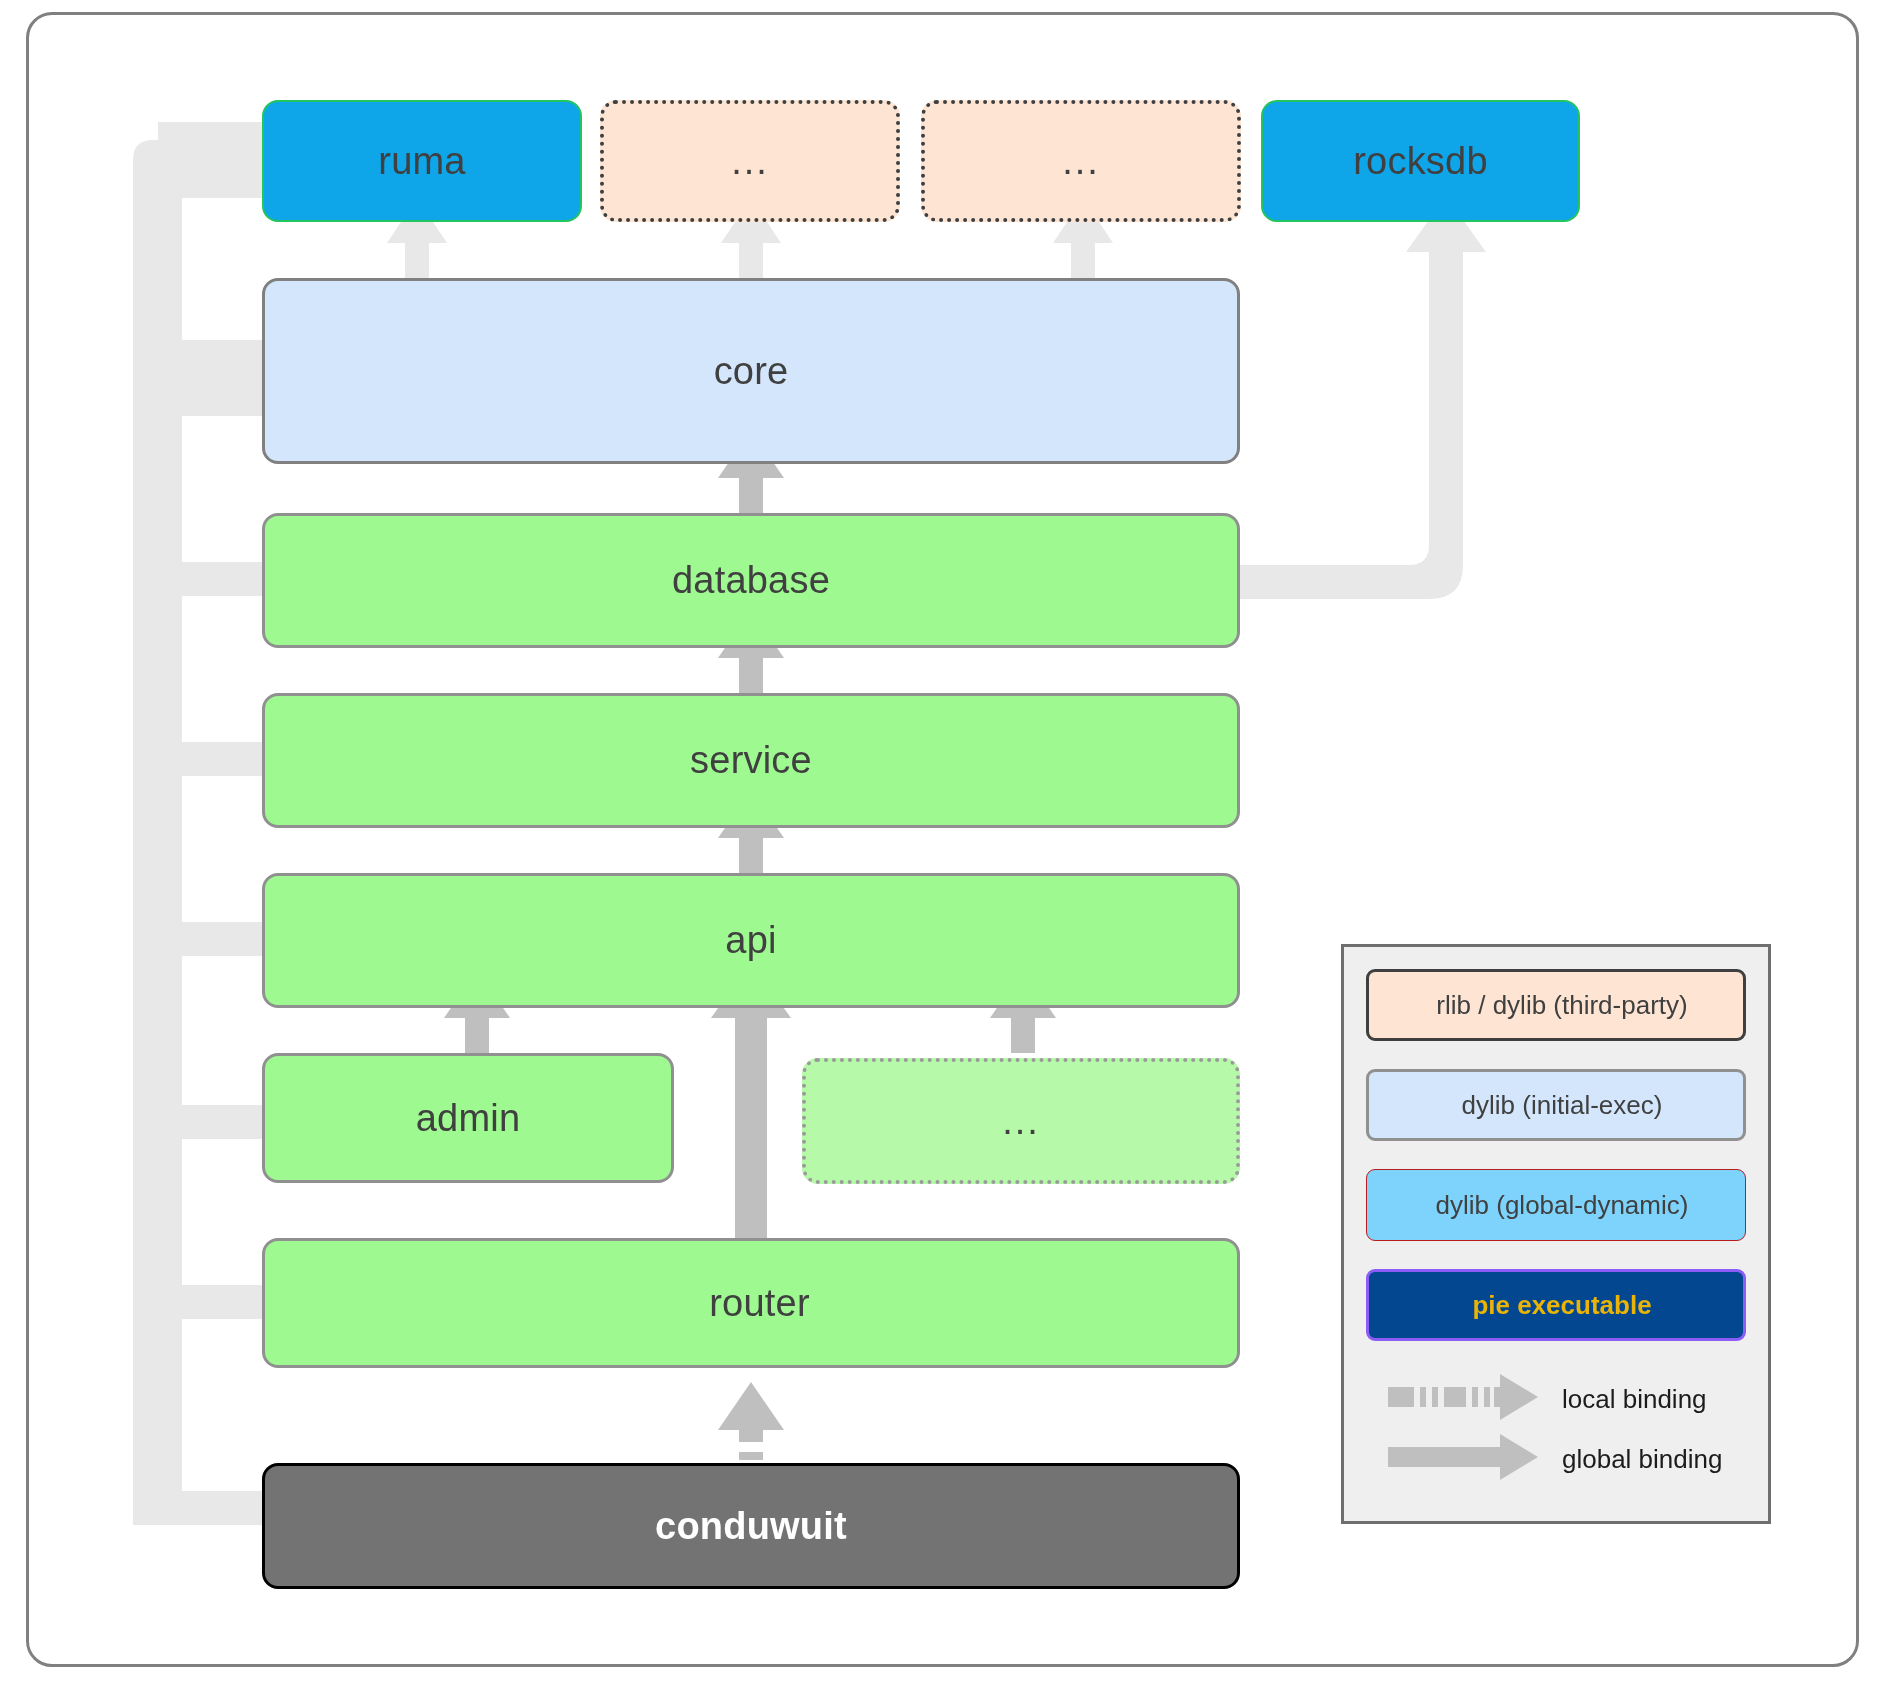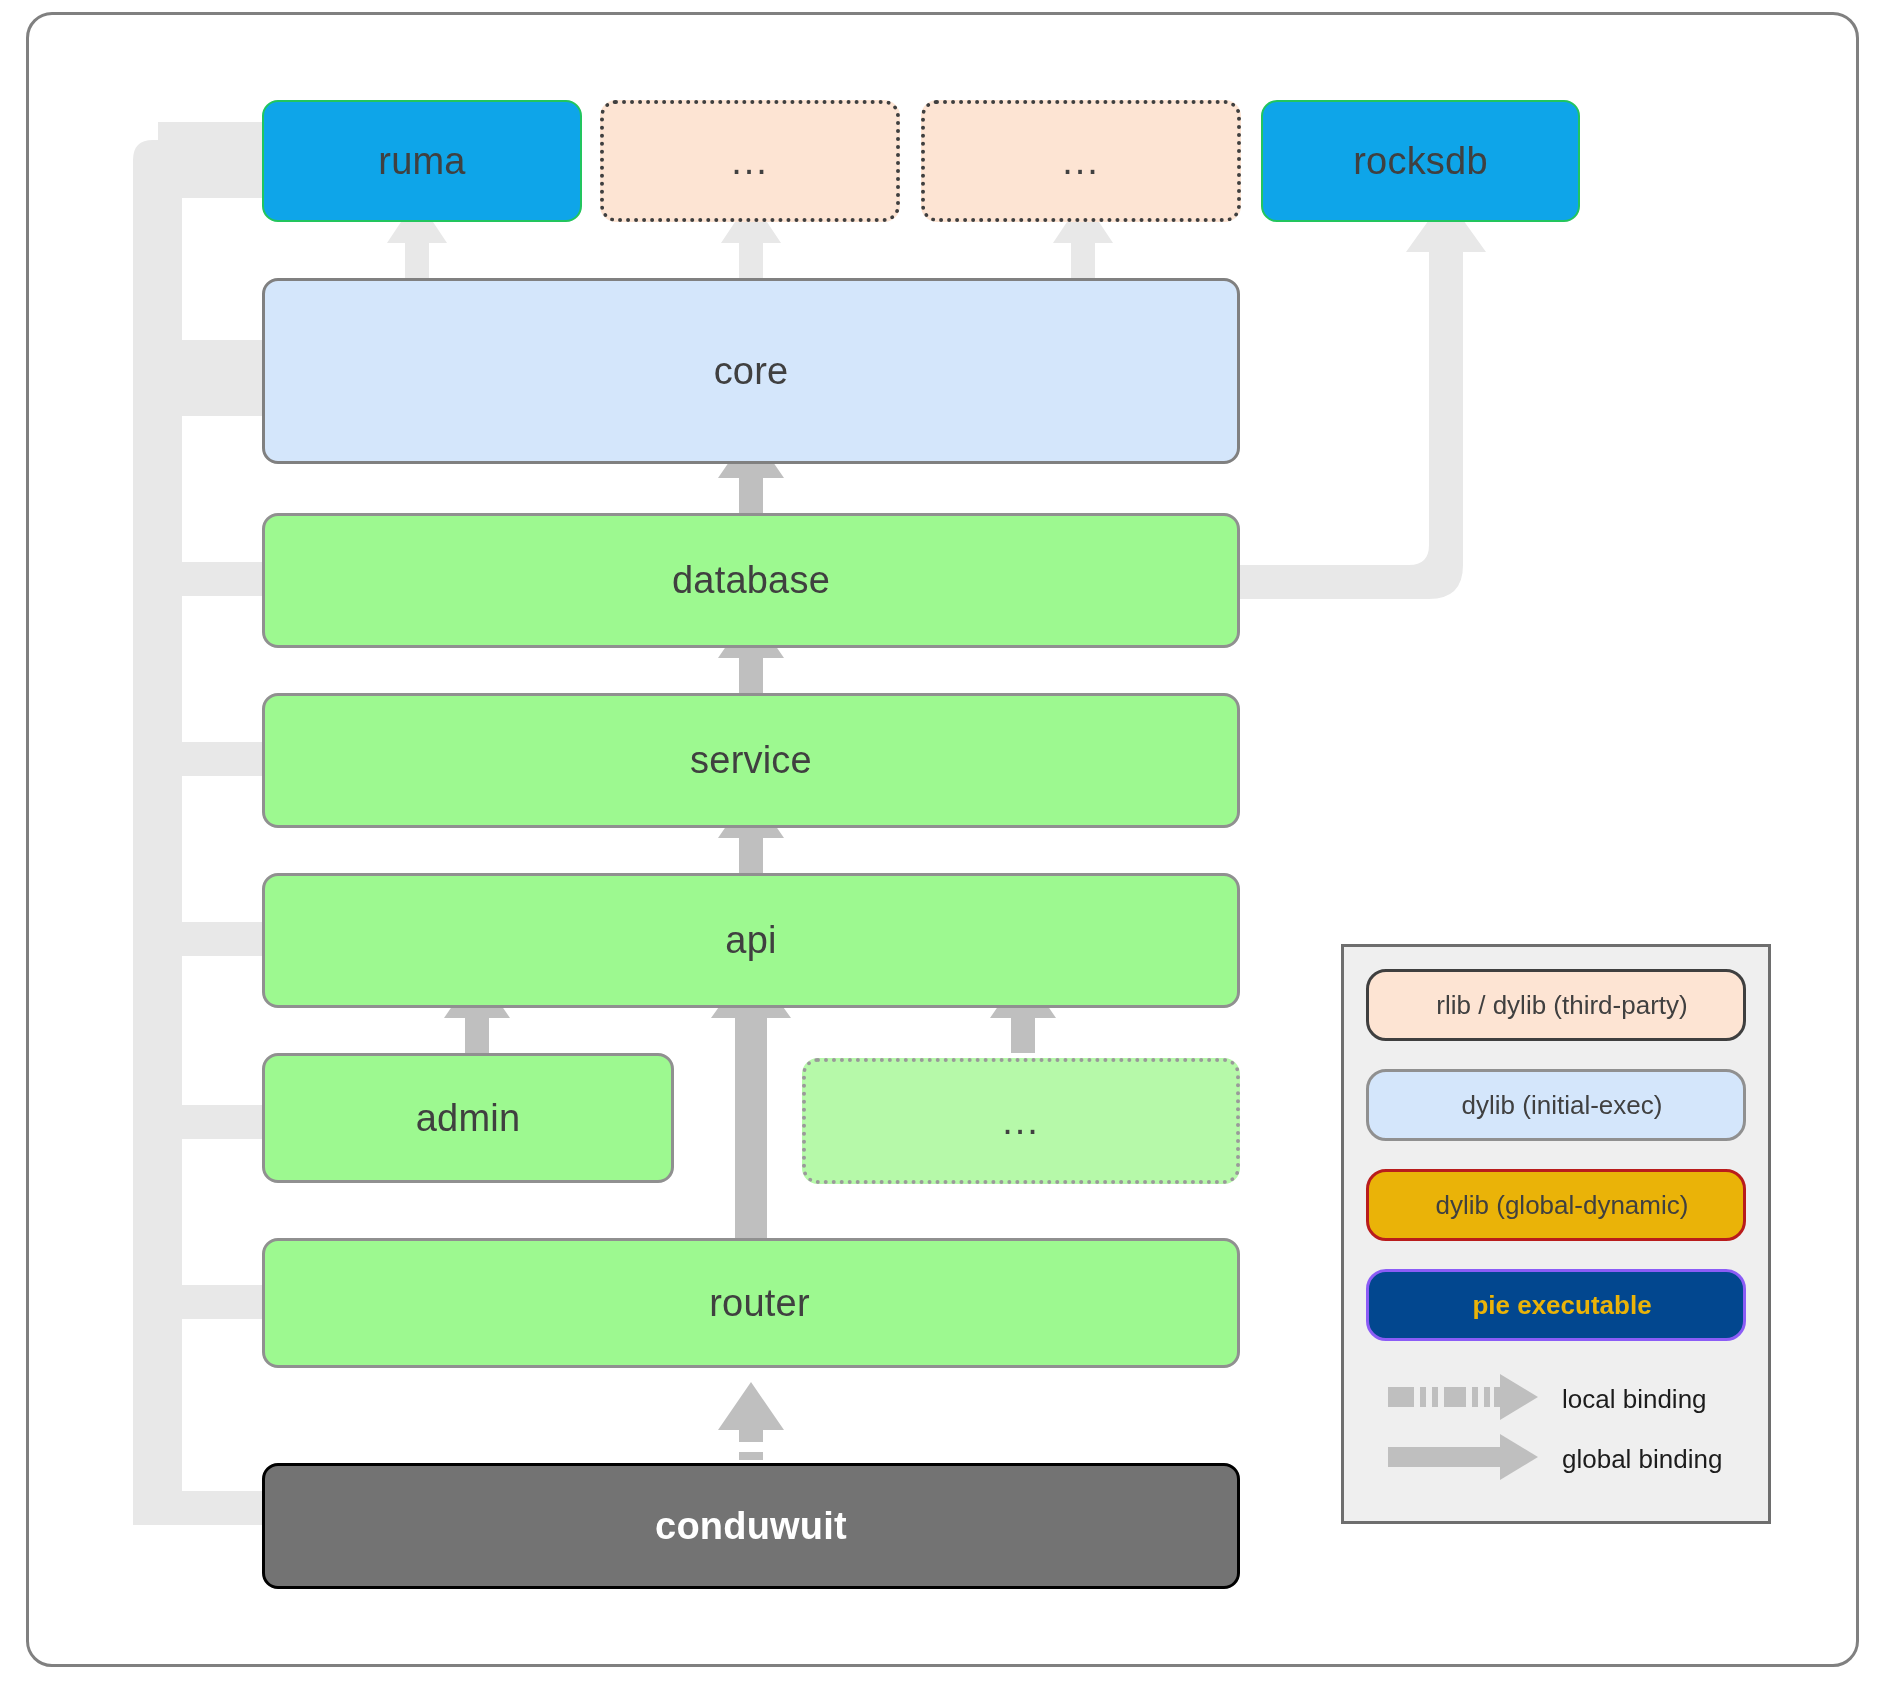--- a/index.html
+++ b/index.html
@@ -85,32 +85,32 @@
     background: #efefef;
     border: 3px solid #6e6e6e;
     box-sizing: border-box;
     z-index: 6;
   }
   .legend-item {
     position: absolute;
     left: 22px;
     width: 380px;
     height: 72px;
-    border-radius: 20px;
+    border-radius: 9px;
     box-sizing: border-box;
     display: flex;
     align-items: center;
     justify-content: center;
     font-size: 26px;
     color: #404040;
     padding-left: 12px;
   }
   .legend-item.third { background:#fde4d3; border:3px solid #3f3f3f; }
   .legend-item.iexec { background:#d4e6fb; border:3px solid #909090; }
-  .legend-item.gdyn  { background:#eab308; border:3px solid #b91c1c; }
+  .legend-item.gdyn  { background:#7dd3fc; border:1px solid #b91c1c; }
   .legend-item.pie   { background:#02478f; border:3px solid #8b5cf6; color:#eab308; font-weight:bold; }
   .legend-key {
     position: absolute;
     display: flex;
     align-items: center;
     height: 56px;
   }
   .legend-key .key-label {
     font-size: 26px;
     color: #1c1c1c;

